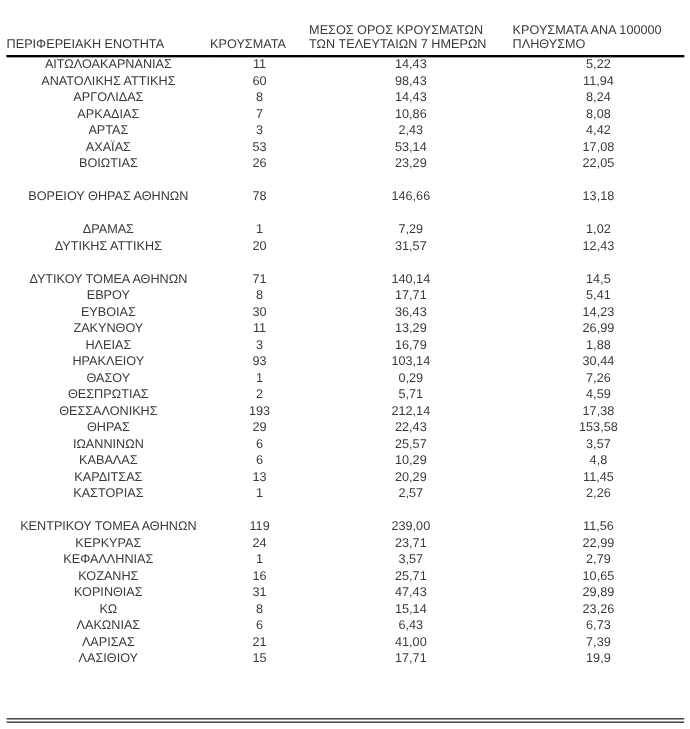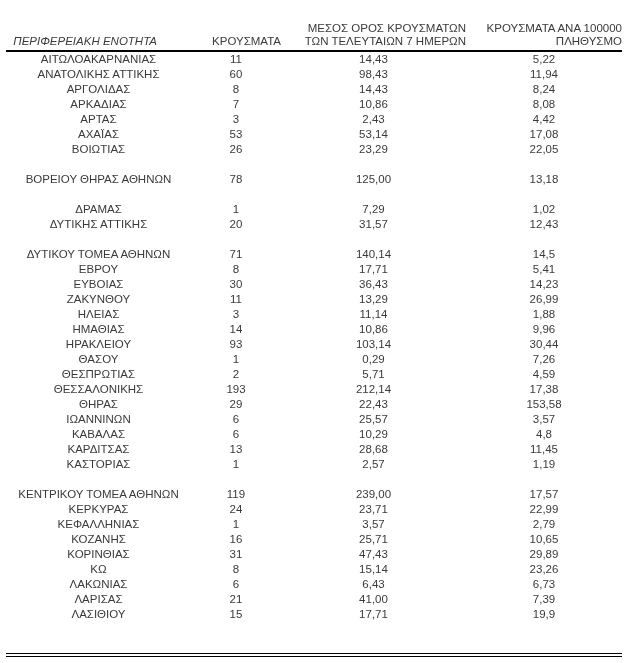--- a/index.html
+++ b/index.html
@@ -27,26 +27,26 @@
   col.c-region  { width: 185px; }
   col.c-cases   { width: 90px;  }
   col.c-avg7    { width: 185px; }
   col.c-per100k { width: 156px; }
 
   thead th {
     font-weight: normal;
     font-size: 11.5px;
     line-height: 13px;
     vertical-align: bottom;
-    text-align: right;
+    text-align: left;
     padding: 0 0 2px 0;
     border-bottom: 2.5px solid #000000;
     white-space: nowrap;
   }
-  thead th.th-region { padding-right: 34px; font-style: italic; }
+  thead th.th-region { padding-right: 34px; }
 
   tbody td {
     font-size: 11.5px;
     line-height: 15px;
     height: 15px;
     padding: 0;
     text-align: center;
     white-space: nowrap;
     overflow: hidden;
   }
@@ -136,21 +136,21 @@
         </tr>
         <tr class="spacer-row">
           <td></td>
           <td></td>
           <td></td>
           <td></td>
         </tr>
         <tr>
           <td>ΒΟΡΕΙΟΥ ΘΗΡΑΣ ΑΘΗΝΩΝ</td>
           <td>78</td>
-          <td>125,00</td>
+          <td>146,66</td>
           <td>13,18</td>
         </tr>
         <tr class="spacer-row">
           <td></td>
           <td></td>
           <td></td>
           <td></td>
         </tr>
         <tr>
           <td>ΔΡΑΜΑΣ</td>
@@ -190,28 +190,22 @@
         </tr>
         <tr>
           <td>ΖΑΚΥΝΘΟΥ</td>
           <td>11</td>
           <td>13,29</td>
           <td>26,99</td>
         </tr>
         <tr>
           <td>ΗΛΕΙΑΣ</td>
           <td>3</td>
-          <td>11,14</td>
+          <td>16,79</td>
           <td>1,88</td>
-        </tr>
-        <tr>
-          <td>ΗΜΑΘΙΑΣ</td>
-          <td>14</td>
-          <td>10,86</td>
-          <td>9,96</td>
         </tr>
         <tr>
           <td>ΗΡΑΚΛΕΙΟΥ</td>
           <td>93</td>
           <td>103,14</td>
           <td>30,44</td>
         </tr>
         <tr>
           <td>ΘΑΣΟΥ</td>
           <td>1</td>
@@ -244,40 +238,40 @@
         </tr>
         <tr>
           <td>ΚΑΒΑΛΑΣ</td>
           <td>6</td>
           <td>10,29</td>
           <td>4,8</td>
         </tr>
         <tr>
           <td>ΚΑΡΔΙΤΣΑΣ</td>
           <td>13</td>
-          <td>28,68</td>
+          <td>20,29</td>
           <td>11,45</td>
         </tr>
         <tr>
           <td>ΚΑΣΤΟΡΙΑΣ</td>
           <td>1</td>
           <td>2,57</td>
-          <td>1,19</td>
+          <td>2,26</td>
         </tr>
         <tr class="spacer-row">
           <td></td>
           <td></td>
           <td></td>
           <td></td>
         </tr>
         <tr>
           <td>ΚΕΝΤΡΙΚΟΥ ΤΟΜΕΑ ΑΘΗΝΩΝ</td>
           <td>119</td>
           <td>239,00</td>
-          <td>17,57</td>
+          <td>11,56</td>
         </tr>
         <tr>
           <td>ΚΕΡΚΥΡΑΣ</td>
           <td>24</td>
           <td>23,71</td>
           <td>22,99</td>
         </tr>
         <tr>
           <td>ΚΕΦΑΛΛΗΝΙΑΣ</td>
           <td>1</td>

